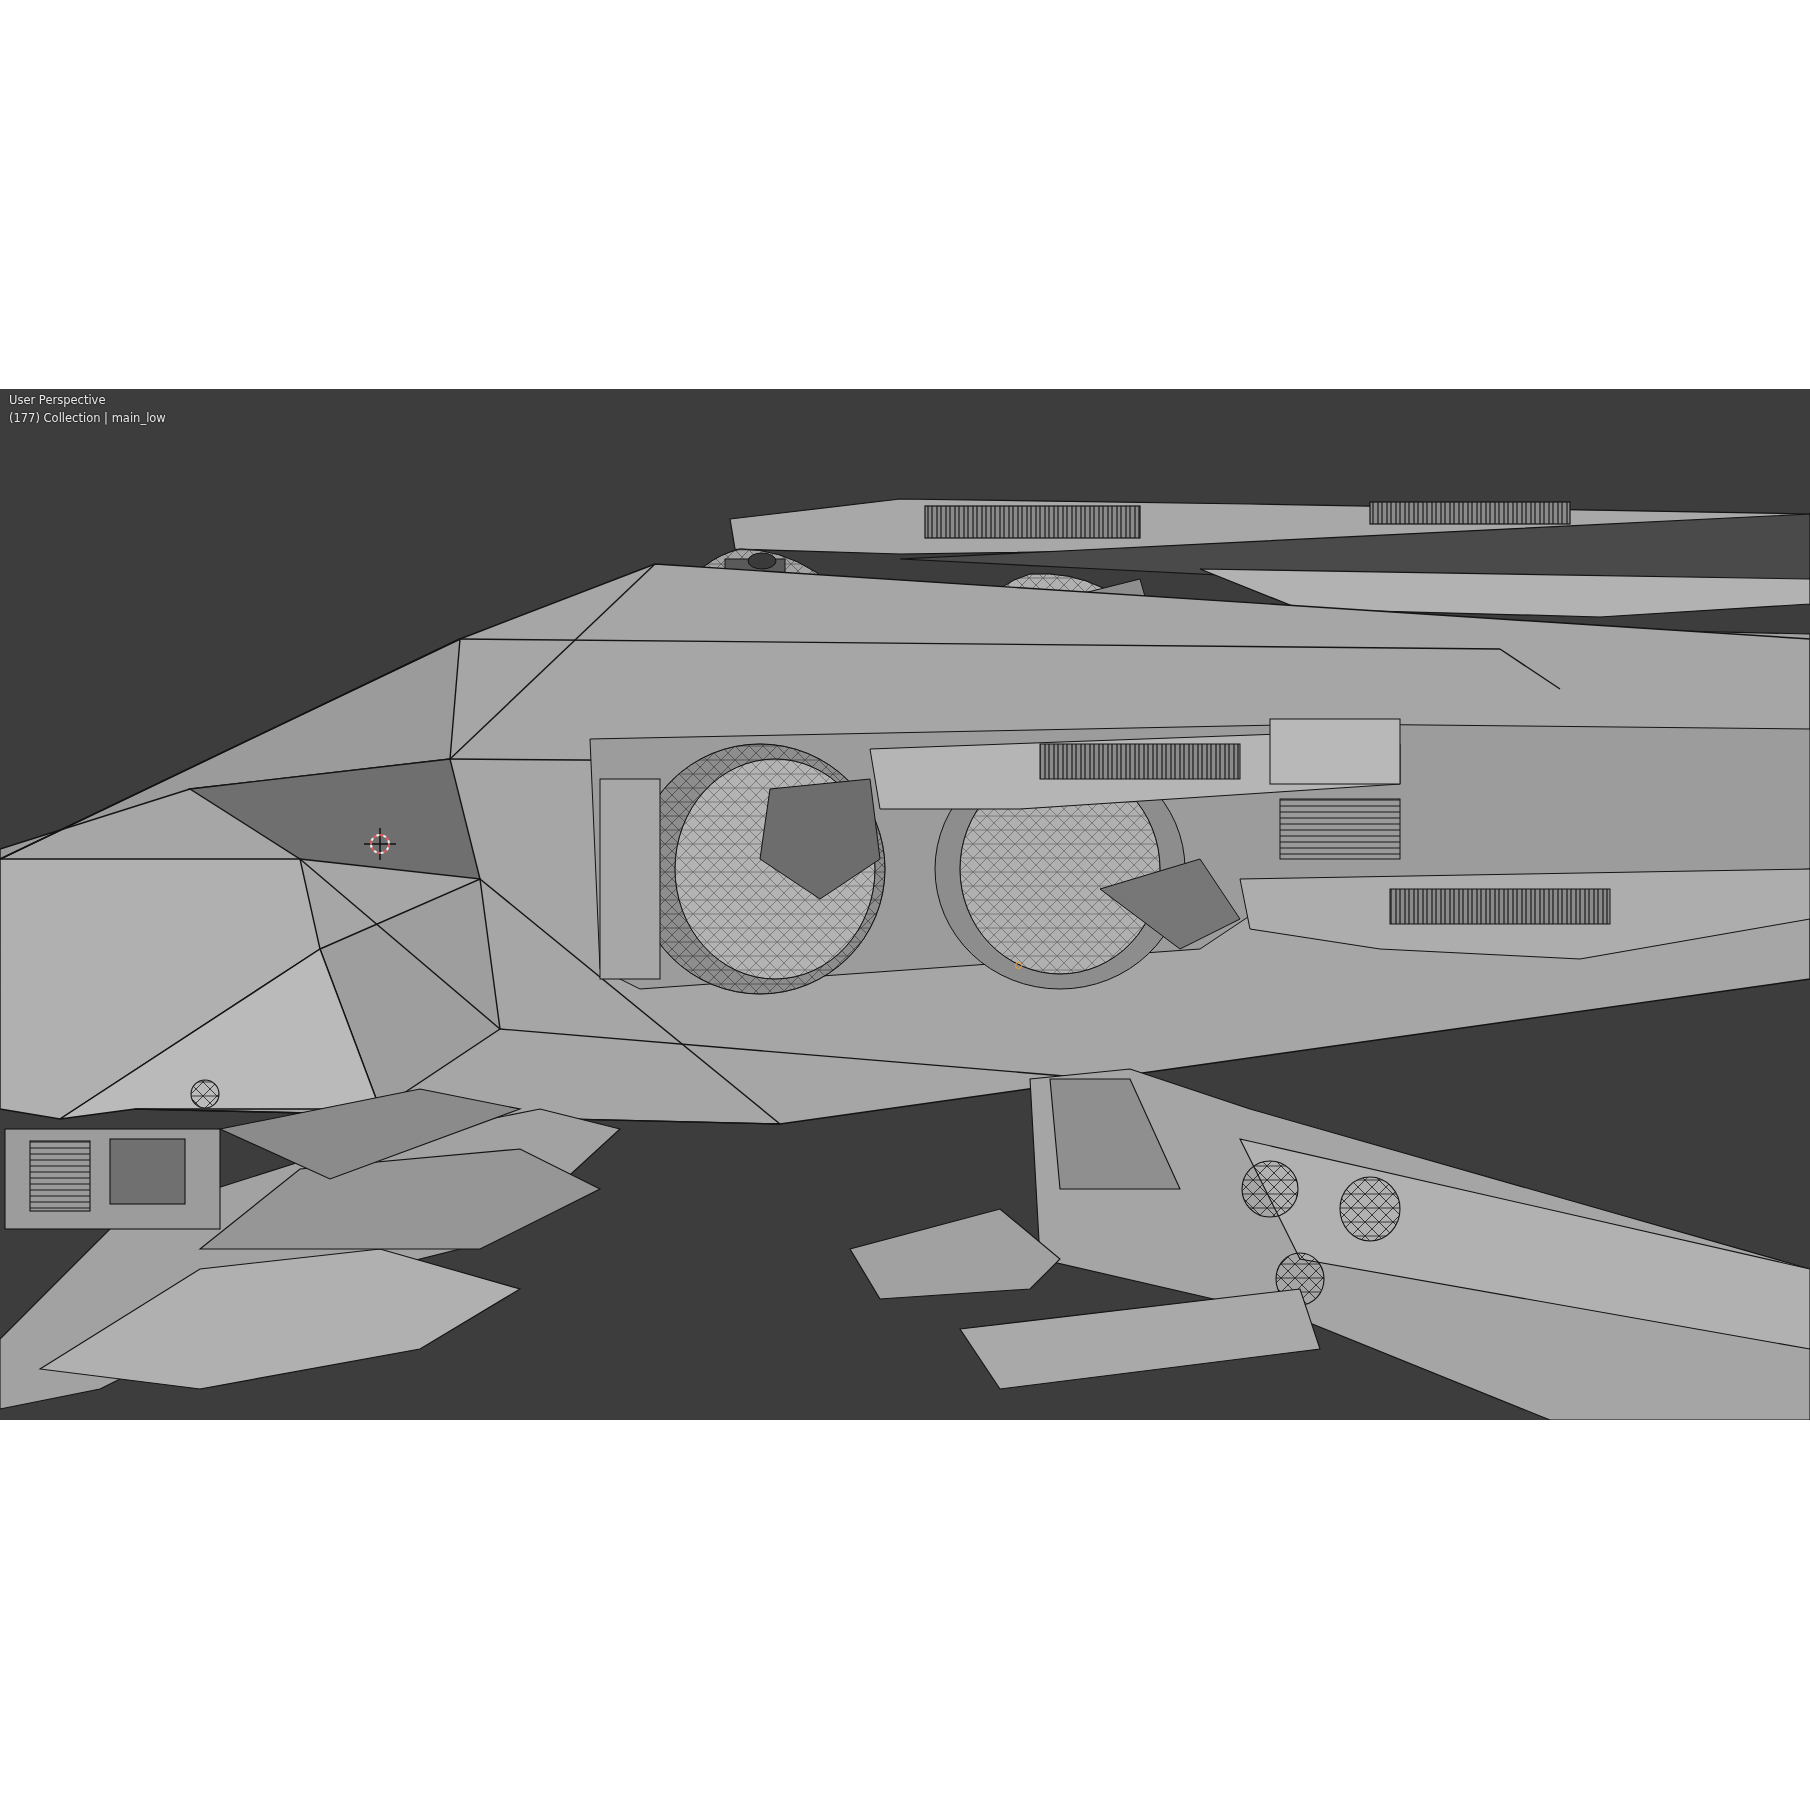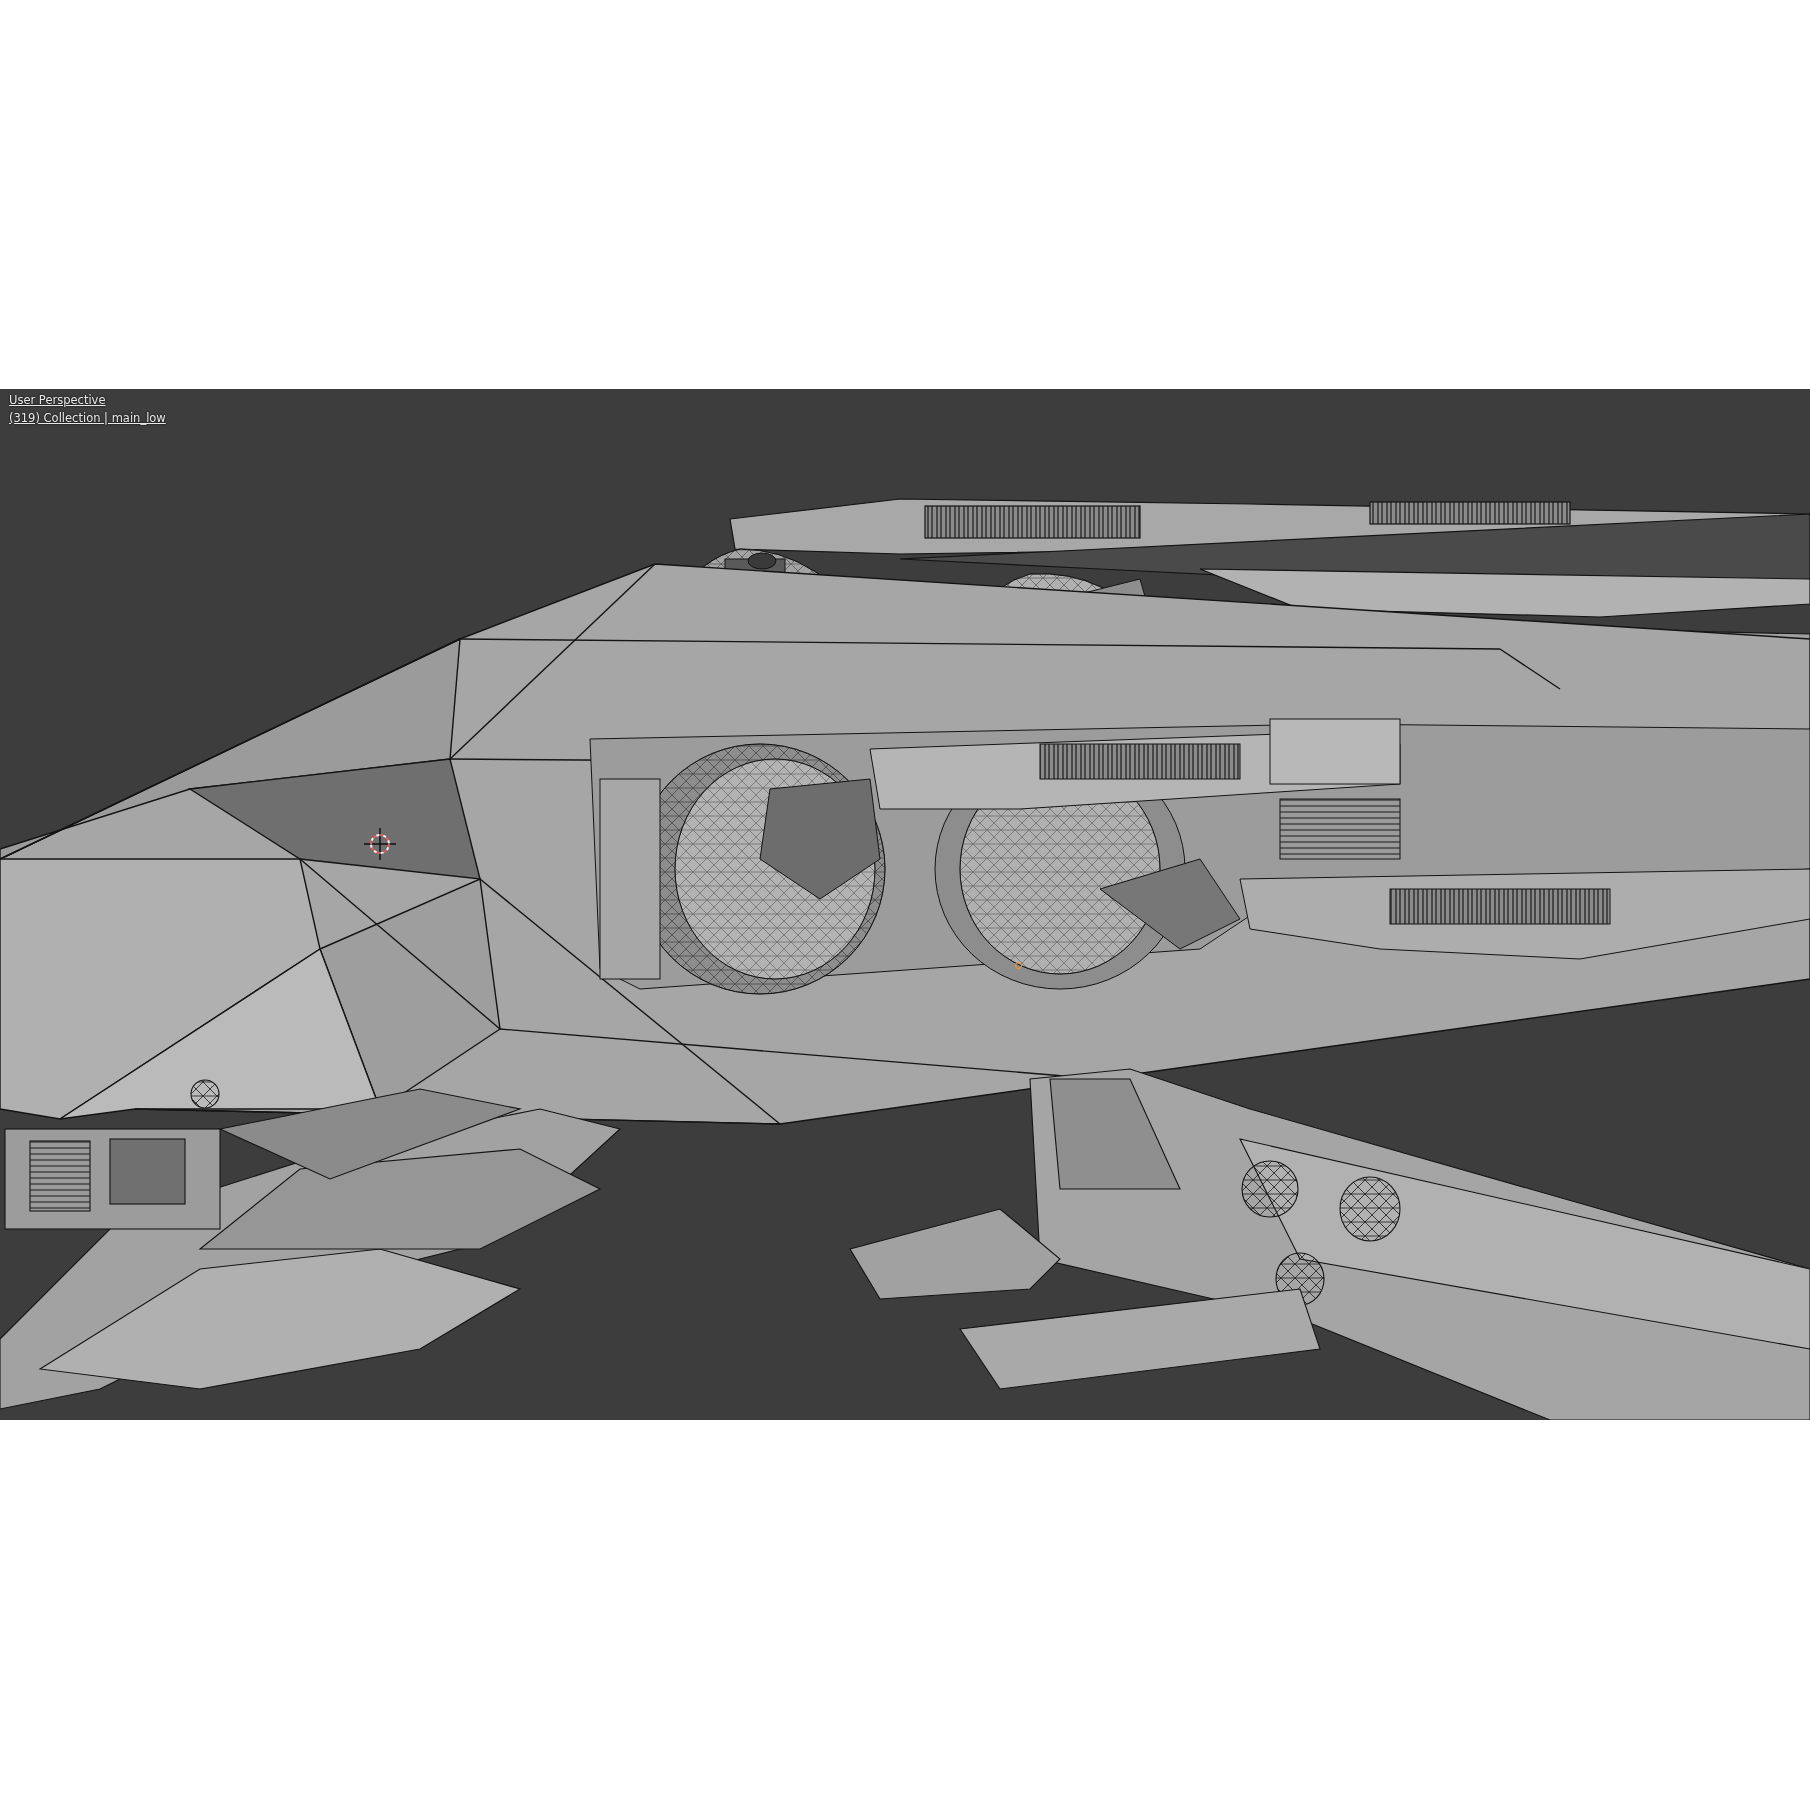--- a/index.html
+++ b/index.html
@@ -5,21 +5,21 @@
     html, body { margin: 0; padding: 0; background: #ffffff; }
     body { width: 1810px; height: 1810px; position: relative; overflow: hidden; font-family: "DejaVu Sans", sans-serif; }
     .viewport {
       position: absolute; left: 0; top: 389px; width: 1810px; height: 1031px;
       background: #3d3d3d; overflow: hidden;
     }
     .viewport svg.scene { position: absolute; left: 0; top: 0; width: 1810px; height: 1031px; }
     .overlay-text {
       position: absolute; left: 9px; top: 2px; color: #e8e8e8;
       font-size: 11.5px; line-height: 18px; text-shadow: 0 0 2px #000;
-      font-family: "DejaVu Sans", sans-serif; white-space: nowrap; text-decoration: underline;
+      font-family: "DejaVu Sans", sans-serif; white-space: nowrap;
     }
     .cursor3d { position: absolute; left: 364px; top: 439px; width: 32px; height: 32px; }
     .origin-dot { position: absolute; left: 1015px; top: 573px; width: 7px; height: 7px; border-radius: 50%; border: 1.5px solid #ff9a1f; box-sizing: border-box; }
   </style>
 </head>
 <body>
 
 <div class="viewport">
 
   <svg class="scene" viewBox="0 0 1810 1031" xmlns="http://www.w3.org/2000/svg">
@@ -110,21 +110,21 @@
       <rect x="5" y="740" width="215" height="100" fill="#9c9c9c"></rect>
       <rect x="30" y="752" width="60" height="70" fill="url(#grille)"></rect>
       <rect x="110" y="750" width="75" height="65" fill="#707070"></rect>
       <ellipse cx="205" cy="705" rx="14" ry="14" fill="url(#tri)"></ellipse>
       <polygon points="220,740 420,700 520,720 330,790" fill="#8b8b8b"></polygon>
     </g>
   </svg>
 
   <div class="overlay-text">
     <div>User Perspective</div>
-    <div>(319) Collection | main_low</div>
+    <div>(177) Collection | main_low</div>
   </div>
 
   <svg class="cursor3d" viewBox="0 0 32 32" xmlns="http://www.w3.org/2000/svg">
     <line x1="16" y1="0" x2="16" y2="32" stroke="#111" stroke-width="1.5"></line>
     <line x1="0" y1="16" x2="32" y2="16" stroke="#111" stroke-width="1.5"></line>
     <circle cx="16" cy="16" r="9" fill="none" stroke="#e05a5a" stroke-width="2" stroke-dasharray="4 3"></circle>
     <circle cx="16" cy="16" r="9" fill="none" stroke="#ffffff" stroke-width="2" stroke-dasharray="3 4" stroke-dashoffset="3.5" opacity="0.9"></circle>
   </svg>
 
   <div class="origin-dot"></div>

